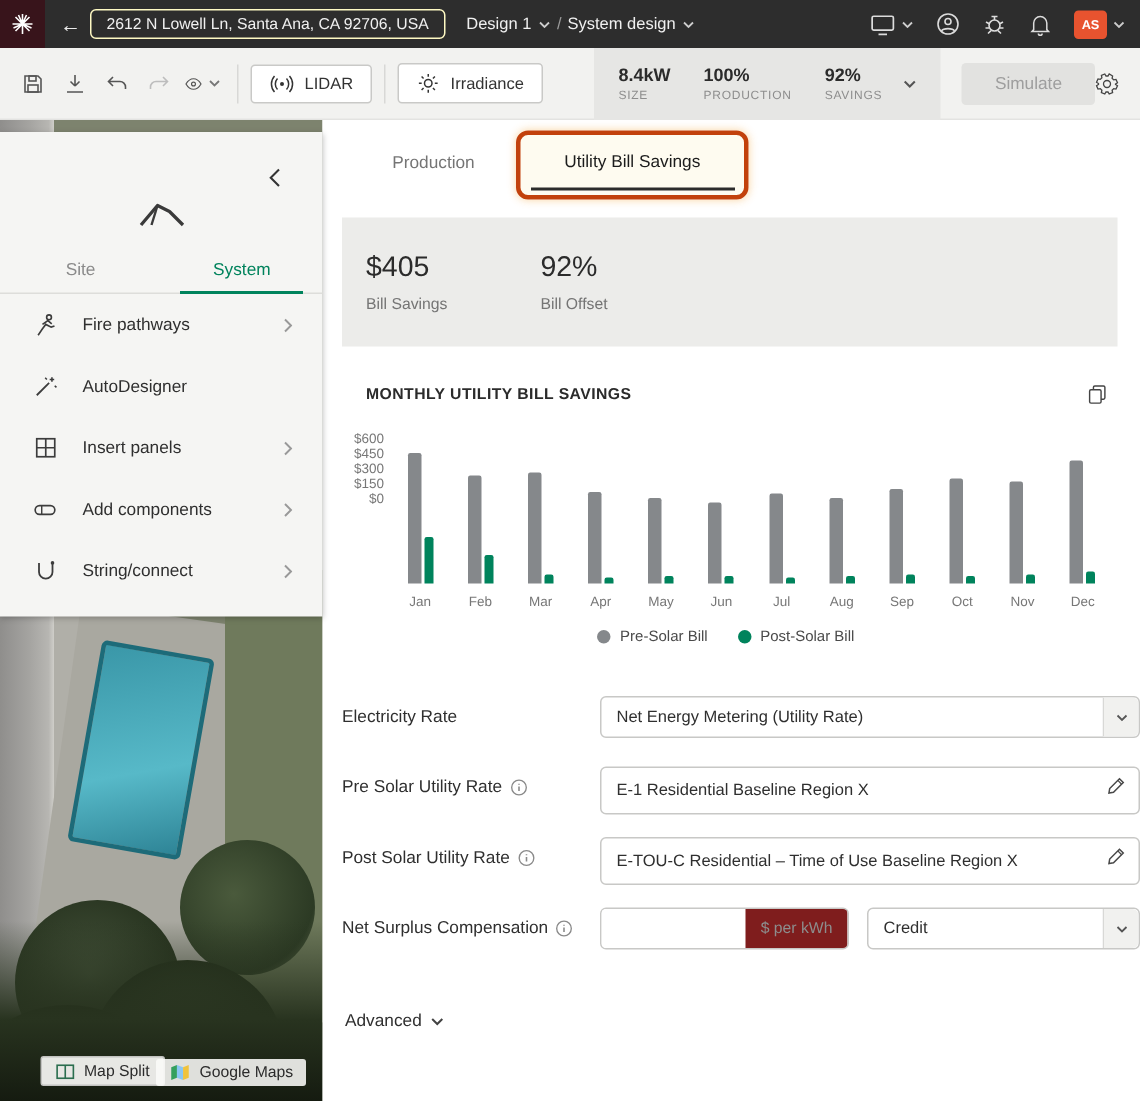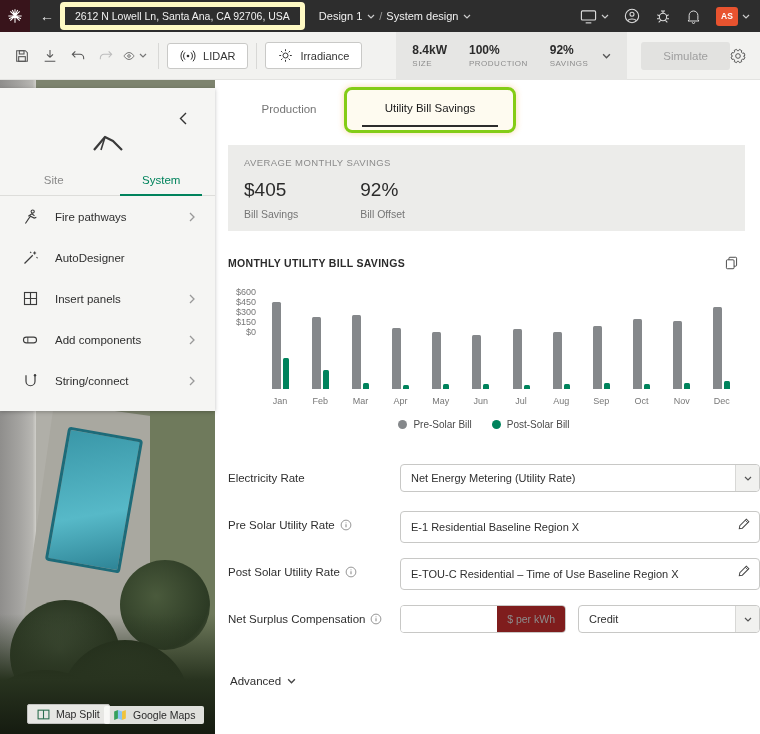--- a/index.html
+++ b/index.html
@@ -3,21 +3,21 @@
 <meta charset="utf-8">
 <style>
   *{margin:0;padding:0;box-sizing:border-box;font-family:"Liberation Sans","DejaVu Sans",sans-serif;}
   html,body{width:760px;height:734px;}
   body{position:relative;overflow:hidden;background:#fff;}
 
   
   .topbar{position:absolute;top:0;left:0;width:760px;height:32px;background:#2d2d2d;display:flex;align-items:center;color:#e9e9e9;z-index:40;}
   .logo{width:30px;height:32px;background:#38141b;display:flex;align-items:center;justify-content:center;flex:0 0 30px;cursor:pointer;}
   .back-btn{margin:0 6px 0 10px;color:#e9e9e9;font-size:14px;cursor:pointer;}
-  .addr-pill{border:5px solid #fef9c3;border-radius:4px;padding:3px 10px;font-size:10.5px;color:#f0f0f0;white-space:nowrap;cursor:pointer;}
+  .addr-pill{border:1px solid #fef9c3;border-radius:4px;padding:3px 10px;font-size:10.5px;color:#f0f0f0;white-space:nowrap;cursor:pointer;}
   .tb-drop{display:flex;align-items:center;gap:5px;font-size:11px;color:#f0f0f0;cursor:pointer;}
   .tb-sep{color:#9a9a9a;font-size:11px;margin:0 4px;}
   .tb-right{margin-left:auto;display:flex;align-items:center;gap:15px;padding-right:10px;}
   .tb-icon{color:#dcdcdc;display:flex;align-items:center;cursor:pointer;}
   .avatar-wrap{display:flex;align-items:center;gap:4px;cursor:pointer;}
   .avatar{width:22px;height:19px;background:#e8532f;border-radius:3px;color:#fff;font-size:8.5px;font-weight:bold;display:flex;align-items:center;justify-content:center;}
   .chev{display:inline-flex;align-items:center;}
 
   
   .toolbar{position:absolute;top:32px;left:0;width:760px;height:48px;background:#f2f2f0;border-bottom:1px solid #e3e3e1;display:flex;align-items:center;padding:0 8px;z-index:35;}
@@ -55,32 +55,32 @@
   .panel-tab.active{color:#00835c;}
   .panel-tab.active::after{content:"";position:absolute;left:12%;right:12%;bottom:-1px;height:2px;background:#00835c;}
   .menu-row{height:41px;display:flex;align-items:center;padding:0 20px;cursor:pointer;}
   .menu-ic{width:20px;display:flex;justify-content:center;color:#3c3c3c;}
   .menu-lbl{font-size:11.5px;color:#2f2f2f;margin-left:15px;flex:1;}
   .menu-chev{color:#9a9a9a;display:flex;}
 
   
   .main{position:absolute;left:215px;top:80px;width:545px;height:654px;background:#fff;}
   .tab-prod{position:absolute;top:23px;left:28px;width:92px;text-align:center;font-size:11.5px;color:#757575;cursor:pointer;}
-  .highlight{position:absolute;left:129px;top:7px;width:172px;height:46px;border:3px solid #84cc16;border-radius:8px;background:rgba(253,246,222,.45);box-shadow:0 0 6px rgba(243,166,60,.45);}
+  .highlight{position:absolute;left:129px;top:7px;width:155px;height:46px;border:3px solid #c2410c;border-radius:8px;background:rgba(253,246,222,.45);box-shadow:0 0 6px rgba(243,166,60,.45);}
   .tab-active{position:absolute;left:0;right:0;top:12px;text-align:center;font-size:11.5px;color:#1c1c1c;cursor:pointer;}
   .tab-underline{position:absolute;left:50%;transform:translateX(-50%);bottom:3px;width:136px;height:2px;background:#2c2c2c;}
 
   .summary{position:absolute;left:13px;top:65px;width:517px;height:86px;background:#ececea;padding:12px 16px;}
   .summary-title{font-size:9.5px;color:#8b8b8b;letter-spacing:.4px;}
   .summary-vals{display:flex;gap:62px;margin-top:11px;}
   .sv .big{font-size:19px;color:#2b2b2b;font-weight:500;}
   .sv .sub{font-size:10.5px;color:#757575;margin-top:7px;}
 
   .chart-sec{position:absolute;left:7px;top:176px;width:524px;}
-  .chart-head{display:flex;align-items:center;justify-content:space-between;padding:0 8px 0 6px;}
+  .chart-head{display:flex;align-items:center;justify-content:space-between;padding:0 8px 0 6px;margin-left:16px;}
   .chart-title{font-size:10.5px;font-weight:bold;color:#2b2b2b;letter-spacing:.3px;}
   .copy-btn{color:#444;cursor:pointer;display:flex;}
   .chart-row{display:flex;margin-top:22px;}
   .yaxis{width:34px;height:104px;display:flex;flex-direction:column;transform:translateY(-5px);}
   .yaxis div{font-size:9px;color:#777;text-align:right;}
   .plot{flex:1;display:flex;justify-content:space-around;align-items:flex-end;padding:0 4px;}
   .bar-group{display:flex;flex-direction:column;align-items:center;}
   .bars{height:97px;display:flex;align-items:flex-end;gap:2px;}
   .bar{border-radius:1.5px 1.5px 0 0;}
   .bar-cat{font-size:9px;color:#777;margin-top:7px;}
@@ -368,21 +368,20 @@
 </div>
 
 <div class="main">
   <div class="tab-prod">Production</div>
   <div class="highlight">
     <div class="tab-active">Utility Bill Savings</div>
     <div class="tab-underline"></div>
   </div>
 
   <div class="summary">
-    <div class="summary-title">AVERAGE MONTHLY SAVINGS</div>
     <div class="summary-vals">
       <div class="sv">
         <div class="big">$405</div>
         <div class="sub">Bill Savings</div>
       </div>
       <div class="sv">
         <div class="big">92%</div>
         <div class="sub">Bill Offset</div>
       </div>
     </div>

